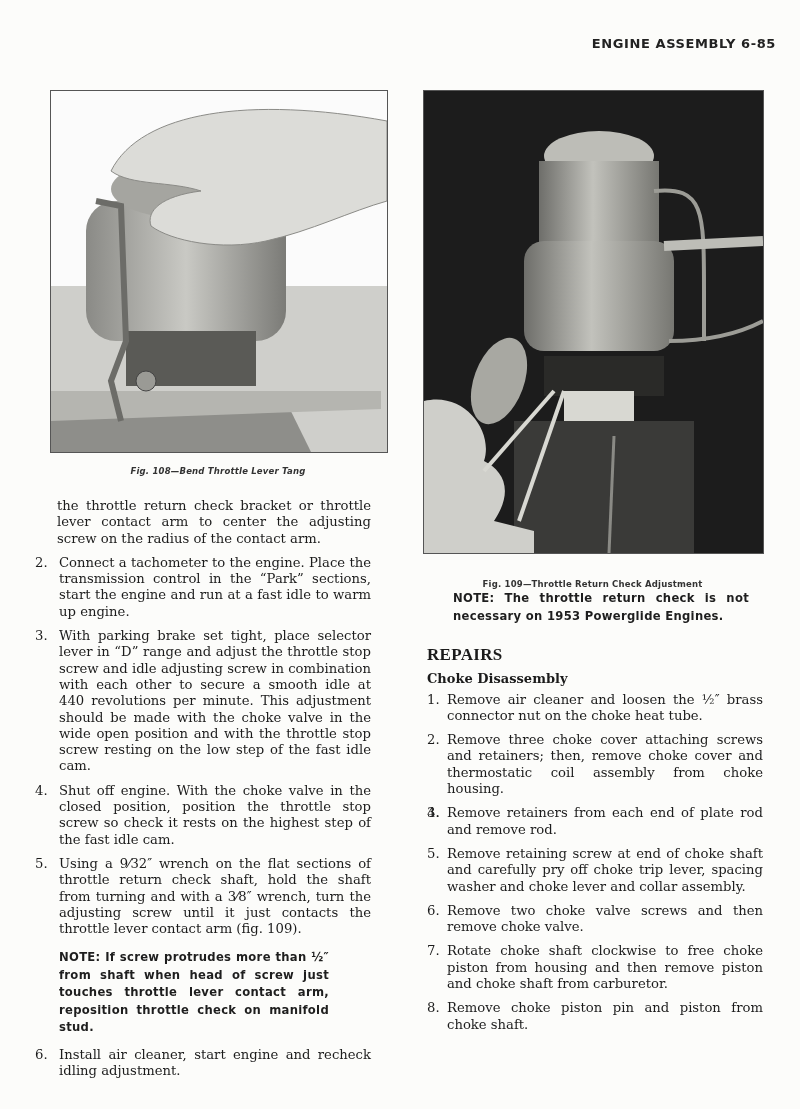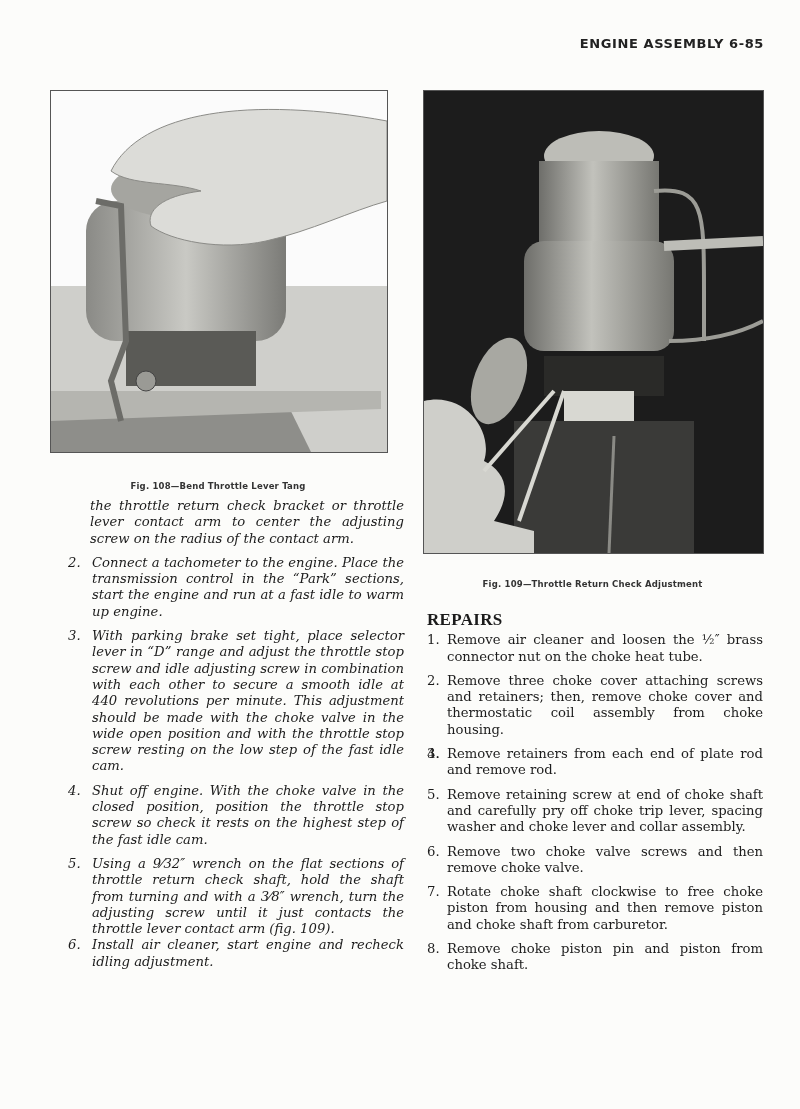--- a/index.html
+++ b/index.html
@@ -2,38 +2,38 @@
 <html><head>
 <meta charset="utf-8">
 <style>
   html, body { margin: 0; padding: 0; }
   body {
     width: 800px; height: 1109px; position: relative; overflow: hidden;
     background: #fcfcfa; color: #1c1c1c;
     font-family: "DejaVu Serif", "Liberation Serif", serif;
   }
   .running-head {
-    position: absolute; top: 36px; right: 36px;
+    position: absolute; top: 36px; right: 24px;
     font-family: "DejaVu Sans", "Liberation Sans", sans-serif;
     font-weight: bold; font-size: 13px; letter-spacing: 0.6px; color: #222;
   }
   .fig { position: absolute; border: 1.5px solid #555; overflow: hidden; }
   #fig108 { left: 50px; top: 90px; width: 336px; height: 361px; background: #fff; }
   #fig109 { left: 423px; top: 90px; width: 339px; height: 462px; background: #1e1e1e; }
   .fig svg { width: 100%; height: 100%; display: block; }
   .caption {
     position: absolute; font-family: "DejaVu Sans", "Liberation Sans", sans-serif;
     font-weight: bold; font-size: 8.5px; color: #333; letter-spacing: 0.2px;
     text-align: center;
   }
-  #cap108 { left: 50px; width: 336px; top: 481px; }
+  #cap108 { left: 50px; width: 336px; top: 466px; font-style: italic; }
   #cap109 { left: 423px; width: 339px; top: 579px; }
 
   .col { position: absolute; font-size: 13.2px; line-height: 16.3px; text-align: justify; }
-  #col-left { left: 72px; top: 498px; width: 332px; font-style: italic; }
+  #col-left { left: 39px; top: 498px; width: 332px; }
   #col-right { left: 427px; top: 590px; width: 336px; }
 
   .para { margin: 0 0 0 20px; }
   ol.steps { list-style: none; margin: 0; padding: 0; }
   ol.steps li { position: relative; padding-left: 20px; margin-top: 8px; }
   ol.steps li .num { position: absolute; left: 0; top: 0; }
   #col-left ol.steps li .num { left: -4px; }
 
   .note {
     font-family: "DejaVu Sans", "Liberation Sans", sans-serif; font-weight: bold;
@@ -117,27 +117,30 @@
 <div class="caption" id="cap109">Fig. 109—Throttle Return Check Adjustment</div>
 
 <div class="col" id="col-left">
   <p class="para" style="margin-left:18px;">the throttle return check bracket or throttle lever contact arm to center the adjusting screw on the radius of the contact arm.</p>
   <ol class="steps">
     <li><span class="num">2.</span><span>Connect a tachometer to the engine. Place the transmission control in the “Park” sections, start the engine and run at a fast idle to warm up engine.</span></li>
     <li><span class="num">3.</span><span>With parking brake set tight, place selector lever in “D” range and adjust the throttle stop screw and idle adjusting screw in combination with each other to secure a smooth idle at 440 revolutions per minute. This adjustment should be made with the choke valve in the wide open position and with the throttle stop screw resting on the low step of the fast idle cam.</span></li>
     <li><span class="num">4.</span><span>Shut off engine. With the choke valve in the closed position, position the throttle stop screw so check it rests on the highest step of the fast idle cam.</span></li>
     <li><span class="num">5.</span><span>Using a 9⁄32″ wrench on the flat sections of throttle return check shaft, hold the shaft from turning and with a 3⁄8″ wrench, turn the adjusting screw until it just contacts the throttle lever contact arm (fig. 109).</span></li>
   </ol>
+  <div class="note" id="note-left">NOTE: If screw protrudes more than ½″ from shaft when head of screw just touches throttle lever contact arm, reposition throttle check on manifold stud.</div>
   <ol class="steps">
     <li style="margin-top:0;"><span class="num">6.</span><span>Install air cleaner, start engine and recheck idling adjustment.</span></li>
   </ol>
 </div>
 
 <div class="col" id="col-right">
+  <div class="note" id="note-right">NOTE: The throttle return check is not necessary on 1953 Powerglide Engines.</div>
   <div class="section-title">REPAIRS</div>
+  <div class="sub-title">Choke Disassembly</div>
   <ol class="steps">
     <li style="margin-top:4px;"><span class="num">1.</span><span>Remove air cleaner and loosen the ½″ brass connector nut on the choke heat tube.</span></li>
     <li><span class="num">2.</span><span>Remove three choke cover attaching screws and retainers; then, remove choke cover and thermostatic coil assembly from choke housing.</span></li>
     <li><span class="num">3.</span></li>
     <li><span class="num">4.</span><span>Remove retainers from each end of plate rod and remove rod.</span></li>
     <li><span class="num">5.</span><span>Remove retaining screw at end of choke shaft and carefully pry off choke trip lever, spacing washer and choke lever and collar assembly.</span></li>
     <li><span class="num">6.</span><span>Remove two choke valve screws and then remove choke valve.</span></li>
     <li><span class="num">7.</span><span>Rotate choke shaft clockwise to free choke piston from housing and then remove piston and choke shaft from carburetor.</span></li>
     <li><span class="num">8.</span><span>Remove choke piston pin and piston from choke shaft.</span></li>
   </ol>

